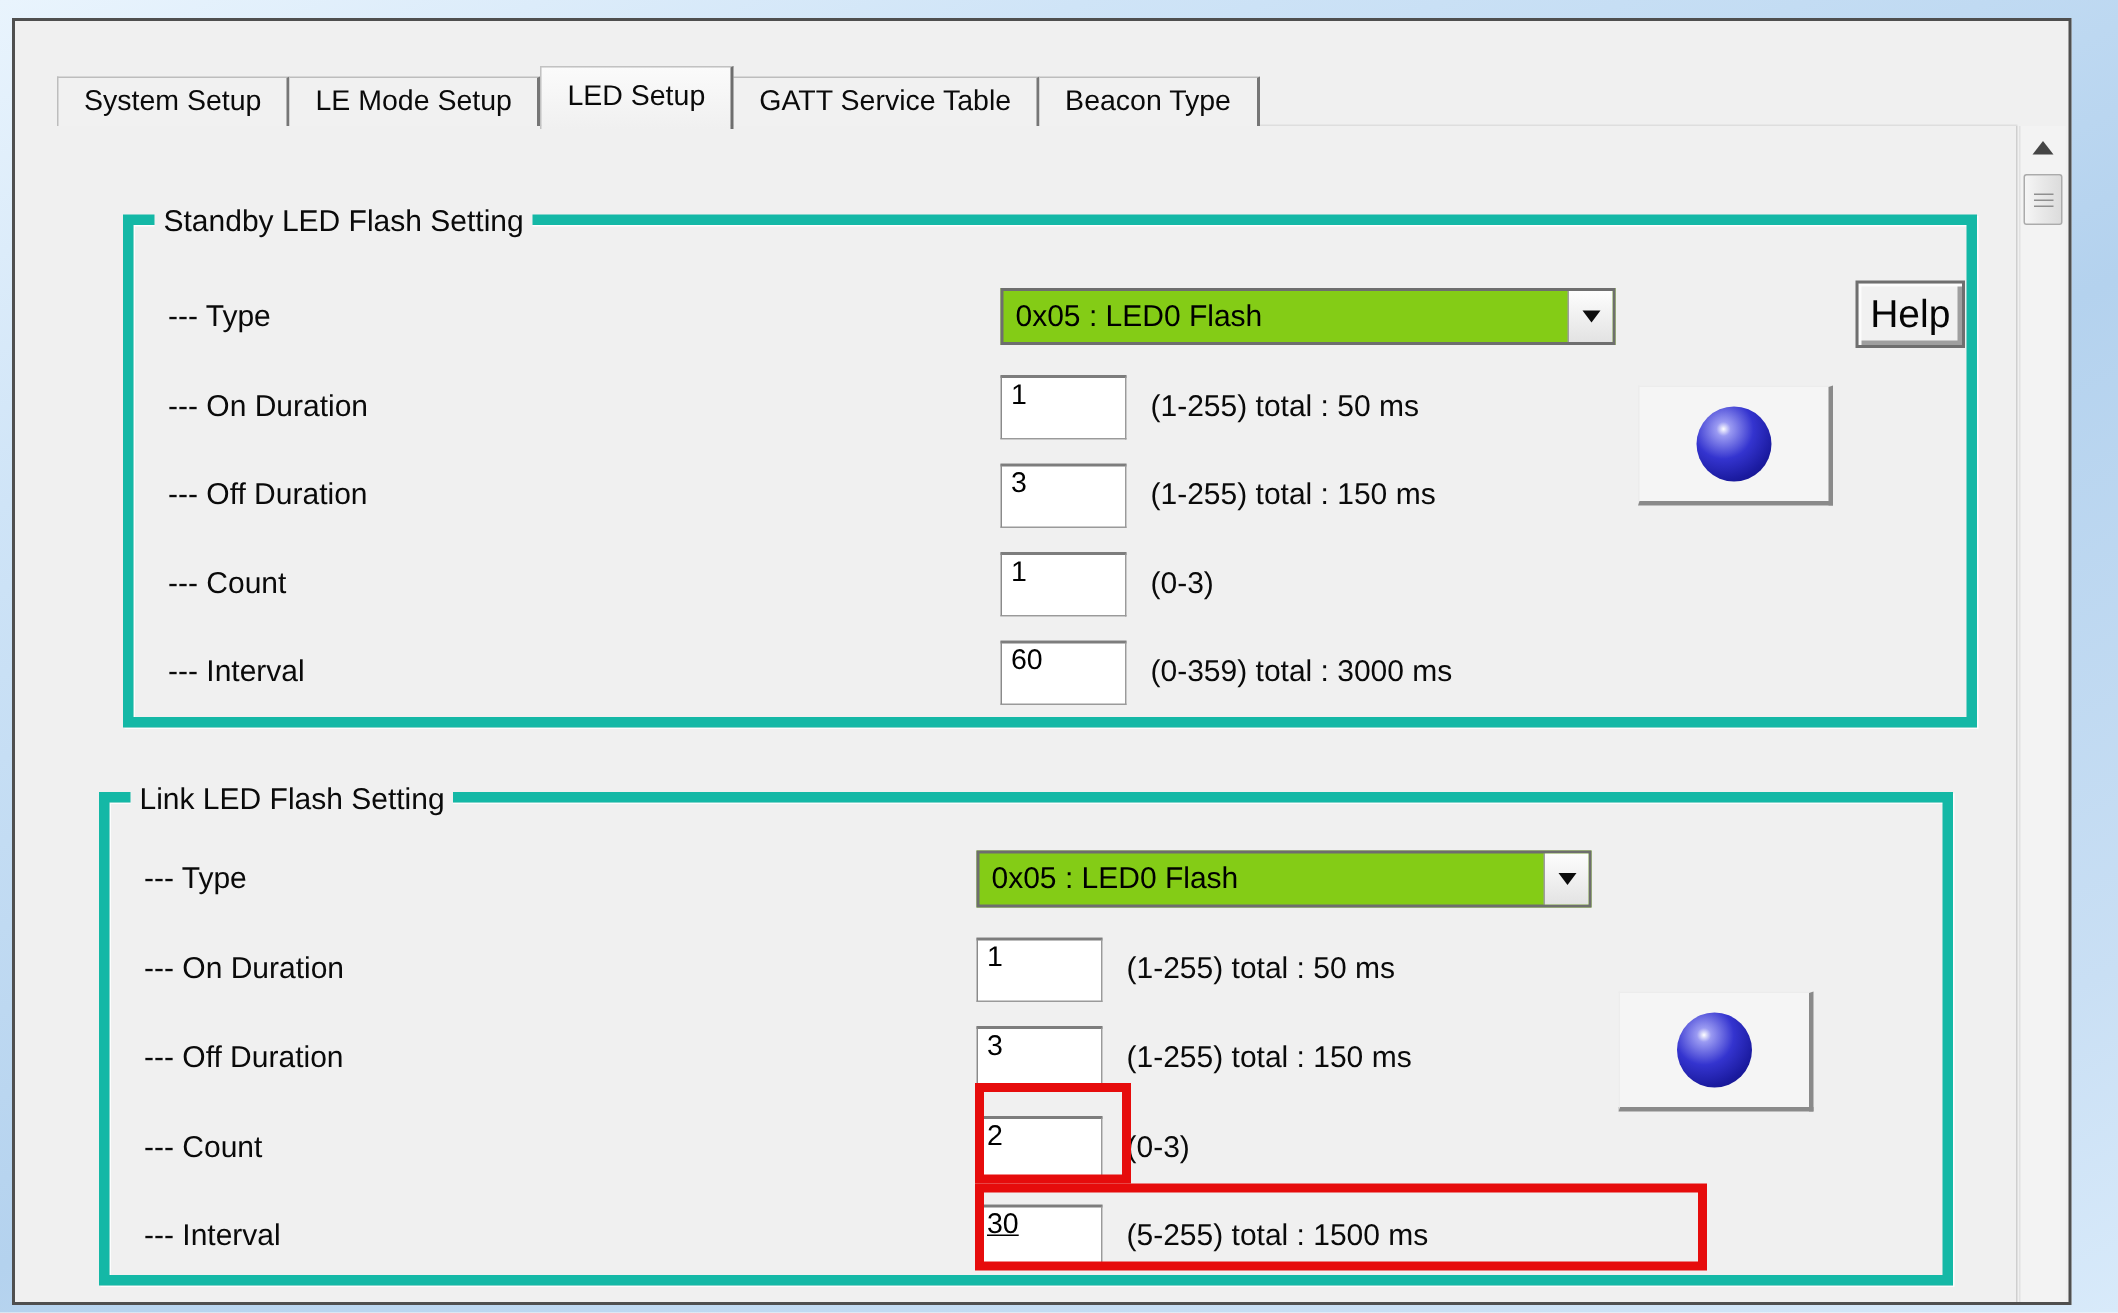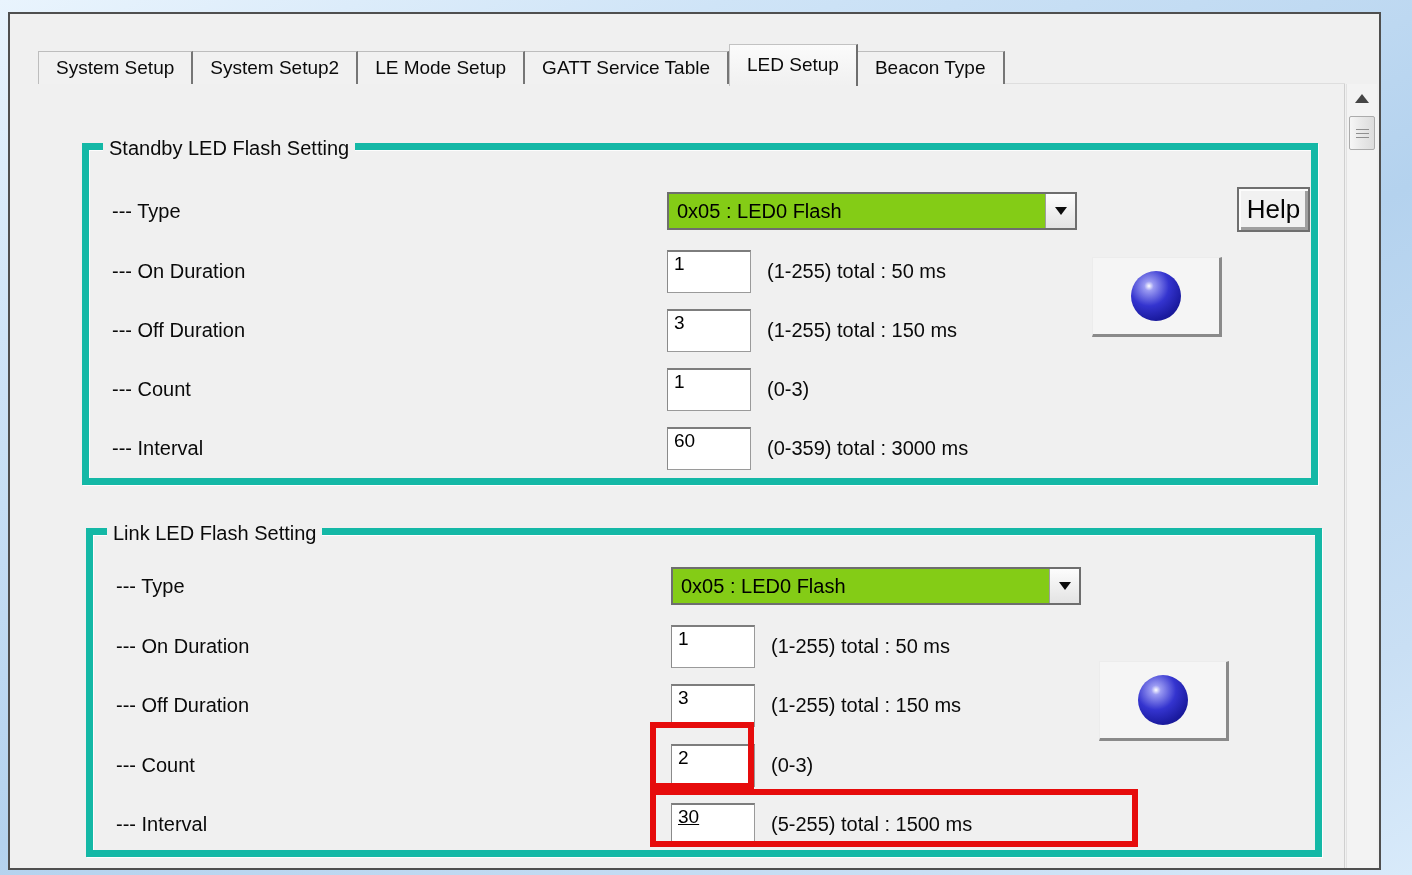--- a/index.html
+++ b/index.html
@@ -29,21 +29,21 @@
   .tri-up { width:0; height:0; border-left:7px solid transparent; border-right:7px solid transparent; border-bottom:9px solid #454545; }
   .scroll-thumb { position:absolute; left:2px; top:32px; width:26px; height:34px;
     background:linear-gradient(90deg,#f6f6f6,#e9e9e9 45%,#dcdcdc);
     border:1px solid #ababab; border-radius:2px;
     display:flex; flex-direction:column; align-items:center; justify-content:center; gap:3px; }
   .grip-line { width:13px; height:1px; background:#8f8f8f; }
 
   
   .groupbox { position:absolute; border:7px solid #14b8a6; box-shadow:1px 1px 0 #fdfdfd inset, 1px 1px 0 #fdfdfd; }
   .gb-standby { left:72px; top:129px; width:1236px; height:342px; }
-  .gb-link    { left:76px; top:514px; width:1236px; height:329px;padding-left:23px; }
+  .gb-link    { left:56px; top:514px; width:1236px; height:329px;padding-left:23px; }
   .legend { position:absolute; left:14px; top:-13px; background:#f0f0f0; padding:0 6px;
     font-size:20px; color:#0a0a0a; white-space:nowrap; }
 
   .fldlabel { position:absolute; left:23px; font-size:20px; color:#0a0a0a; white-space:nowrap; }
   .hint { position:absolute; font-size:20px; color:#0a0a0a; white-space:nowrap; }
 
   
   .combo { position:absolute; left:578px; width:410px; height:38px; background:#84cc16;
     border:2px solid #6e6e6e; display:flex; align-items:center; }
   .combo-value { flex:1; padding-left:8px; font-size:20px; color:#000;
@@ -78,30 +78,27 @@
 </head>
 <body>
 
 <div class="window">
 
   <div class="tabbar">
     <div class="tab">
         <span>System Setup</span>
       </div>
     <div class="tab">
-        <span>System Setup2</span>
+        <span>LE Mode Setup</span>
       </div>
-    <div class="tab">
-        <span>LE Mode Setup</span>
+    <div class="tab active">
+        <span>LED Setup</span>
       </div>
     <div class="tab">
         <span>GATT Service Table</span>
-      </div>
-    <div class="tab active">
-        <span>LED Setup</span>
       </div>
     <div class="tab">
         <span>Beacon Type</span>
       </div>
   </div>
   <div class="pane-top-line"></div>
 
   <div class="pane-right-line"></div>
   <div class="scrollbar">
     <div class="scroll-btn">

